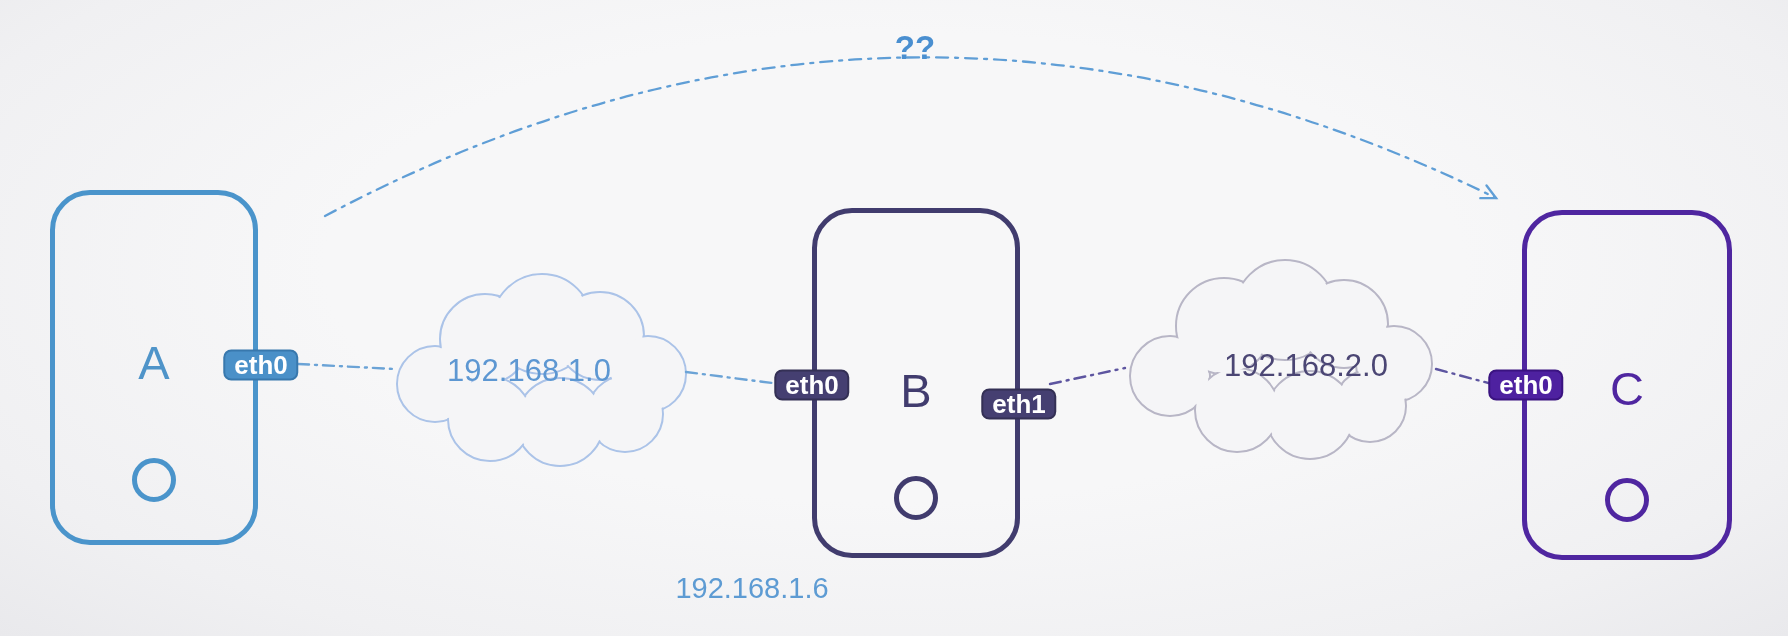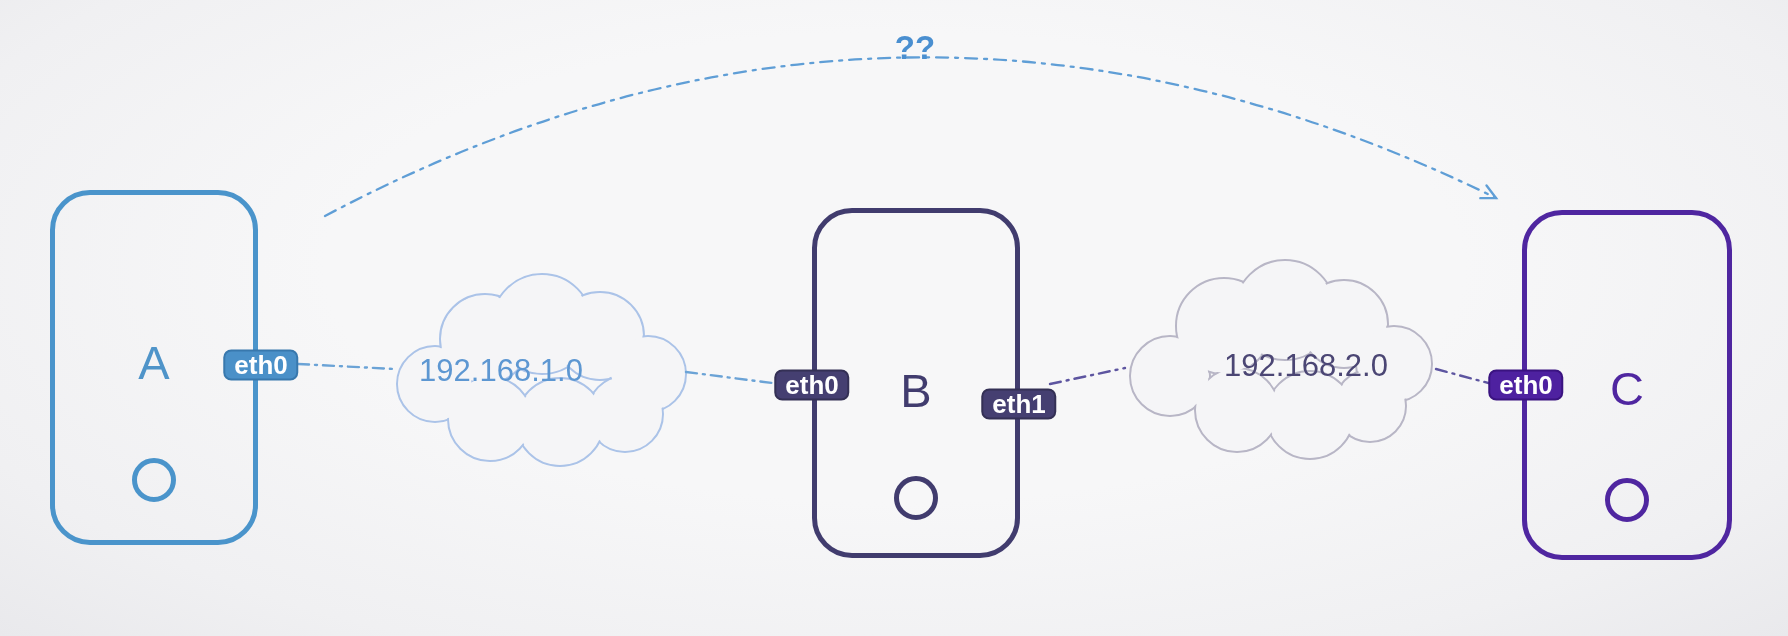--- a/index.html
+++ b/index.html
@@ -28,21 +28,21 @@
   .badge-a   { left:261px;  top:365px; background:#4a90c8; border:2px solid #3878ad; }
   .badge-b0  { left:812px;  top:385px; background:#453f71; border:2px solid #343055; }
   .badge-b1  { left:1019px; top:404px; background:#453f71; border:2px solid #343055; }
   .badge-c   { left:1526px; top:385px; background:#4e21a0; border:2px solid #3a1380; }
   .ip { position:absolute; transform:translate(-50%,-50%); font-size:29px; white-space:nowrap; }
   .ip-a  { left:162px;  top:568px; color:#5d9bd3; }
   .ip-b1 { left:752px;  top:588px; color:#5d9bd3; }
   .ip-b2 { left:1069px; top:588px; color:#5b4e9b; }
   .ip-c  { left:1632px; top:586px; color:#4f26a0; }
   .cloud-label { position:absolute; transform:translate(-50%,-50%); font-size:31px; white-space:nowrap; }
-  .cloud1-label { left:501px;  top:371px; color:#5d97d2; }
+  .cloud1-label { left:529px;  top:371px; color:#5d97d2; }
   .cloud2-label { left:1266px; top:366px; color:#4b4674;margin-left:40px; }
   .arrow-label { position:absolute; transform:translate(-50%,-50%);
     left:915px; top:48px; font-size:33px; font-weight:600; color:#4a8fd0; }
 </style>
 </head>
 <body>
 
 <div class="canvas">
 
   <svg class="layer" width="1788" height="636" viewBox="0 0 1788 636">
@@ -107,20 +107,21 @@
     <div class="node-circle"></div>
   </div>
   <div class="badge badge-a">eth0</div>
 
   <div class="node node-b">
     <div class="node-label">B</div>
     <div class="node-circle"></div>
   </div>
   <div class="badge badge-b0">eth0</div>
   <div class="badge badge-b1">eth1</div>
+  <div class="ip ip-b1">192.168.1.6</div>
 
   <div class="node node-c">
     <div class="node-label">C</div>
     <div class="node-circle"></div>
   </div>
   <div class="badge badge-c">eth0</div>
 
   <div class="cloud-label cloud1-label">192.168.1.0</div>
   <div class="cloud-label cloud2-label">192.168.2.0</div>
 

